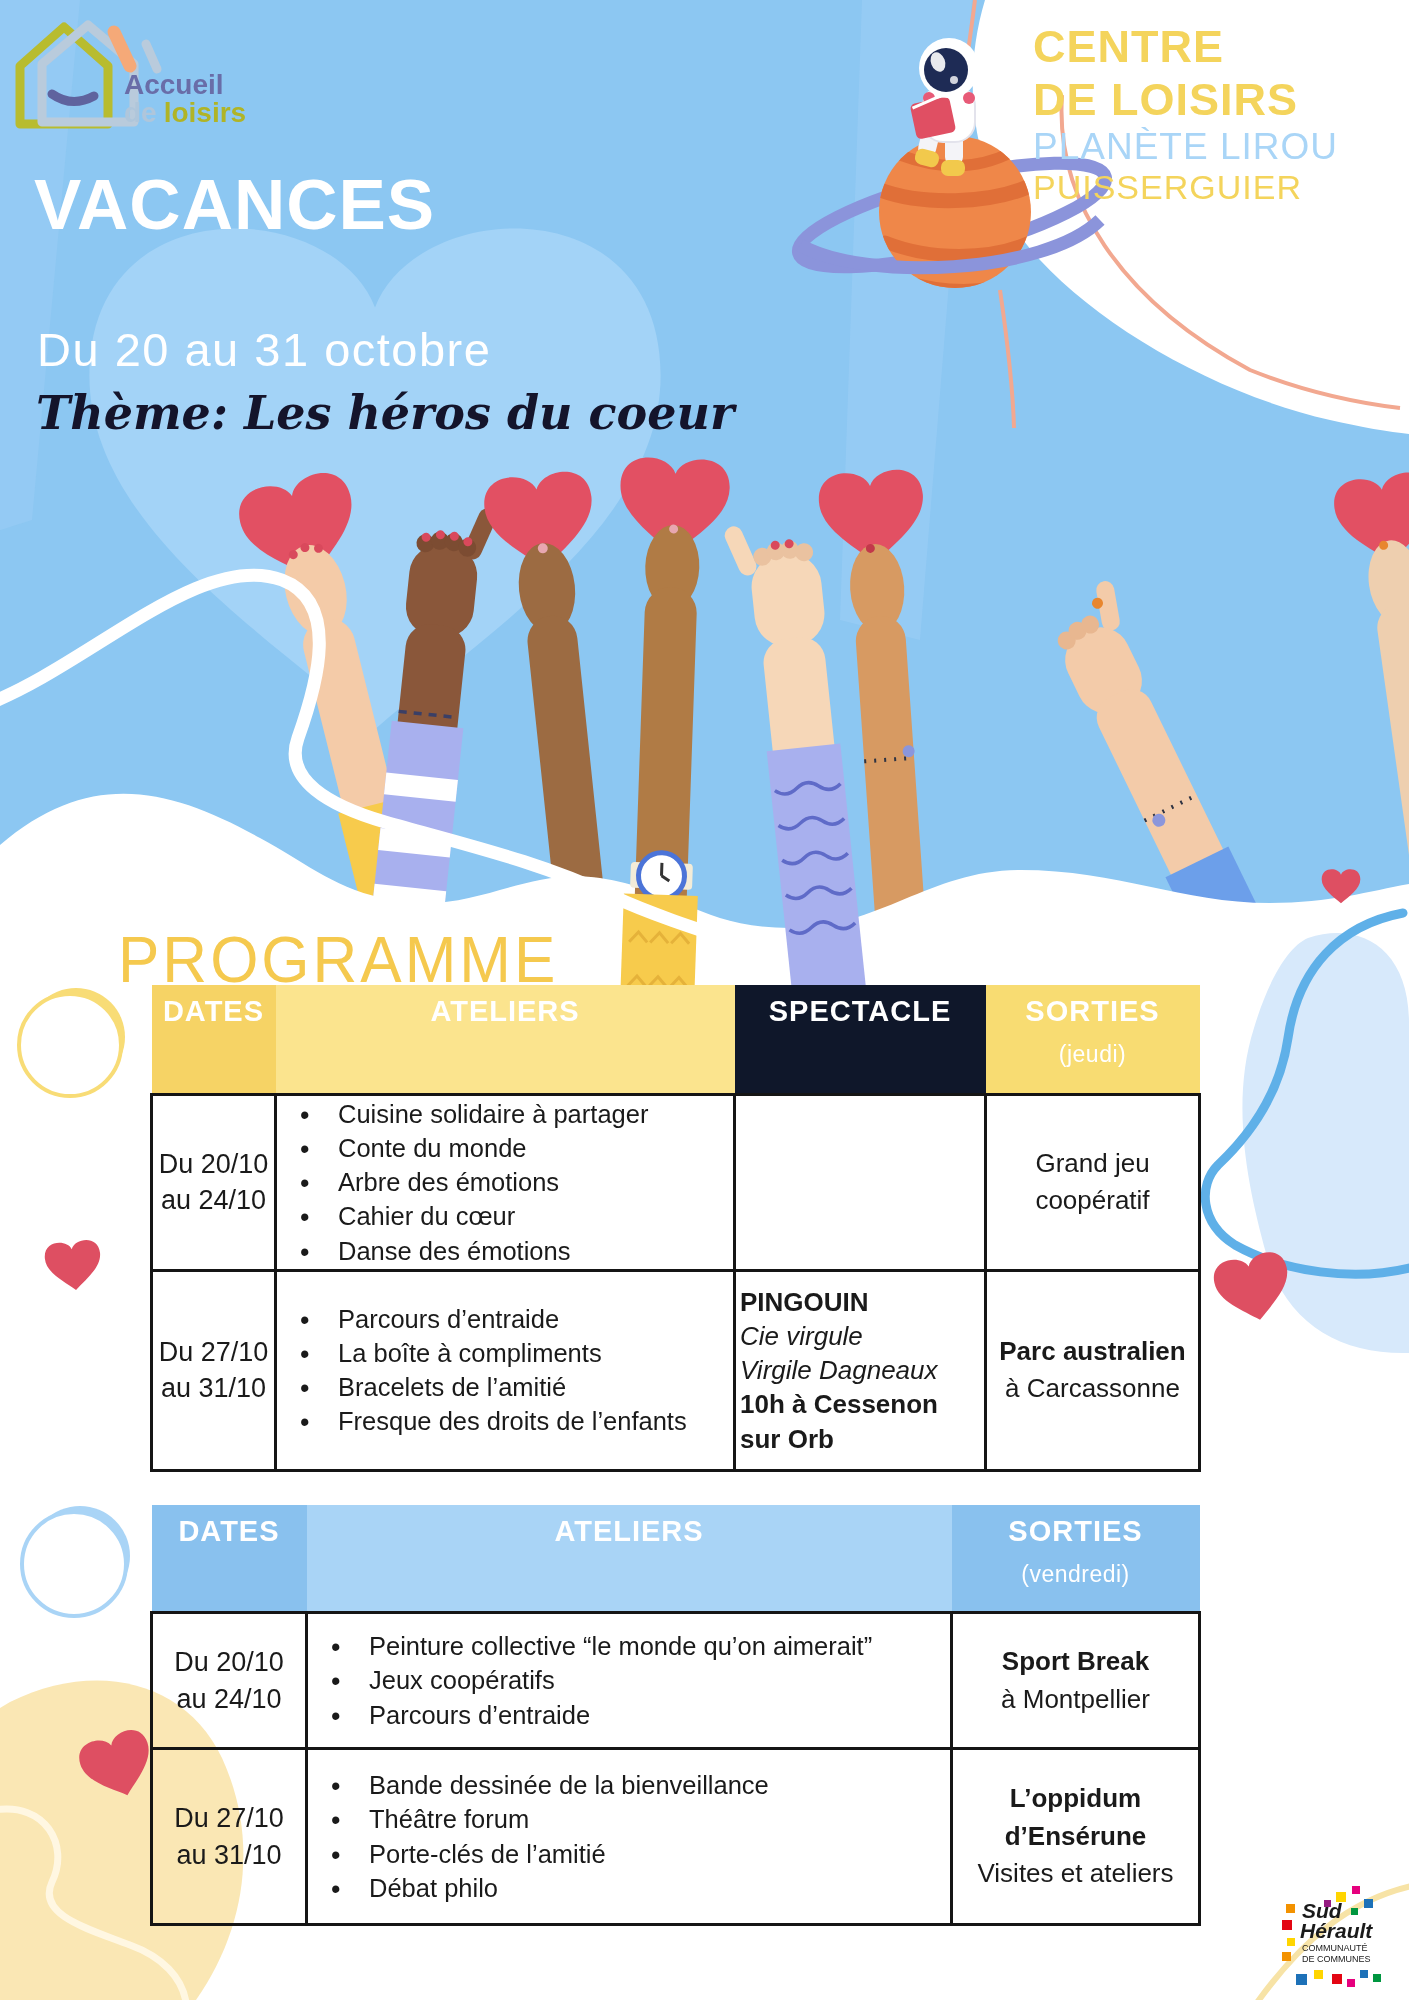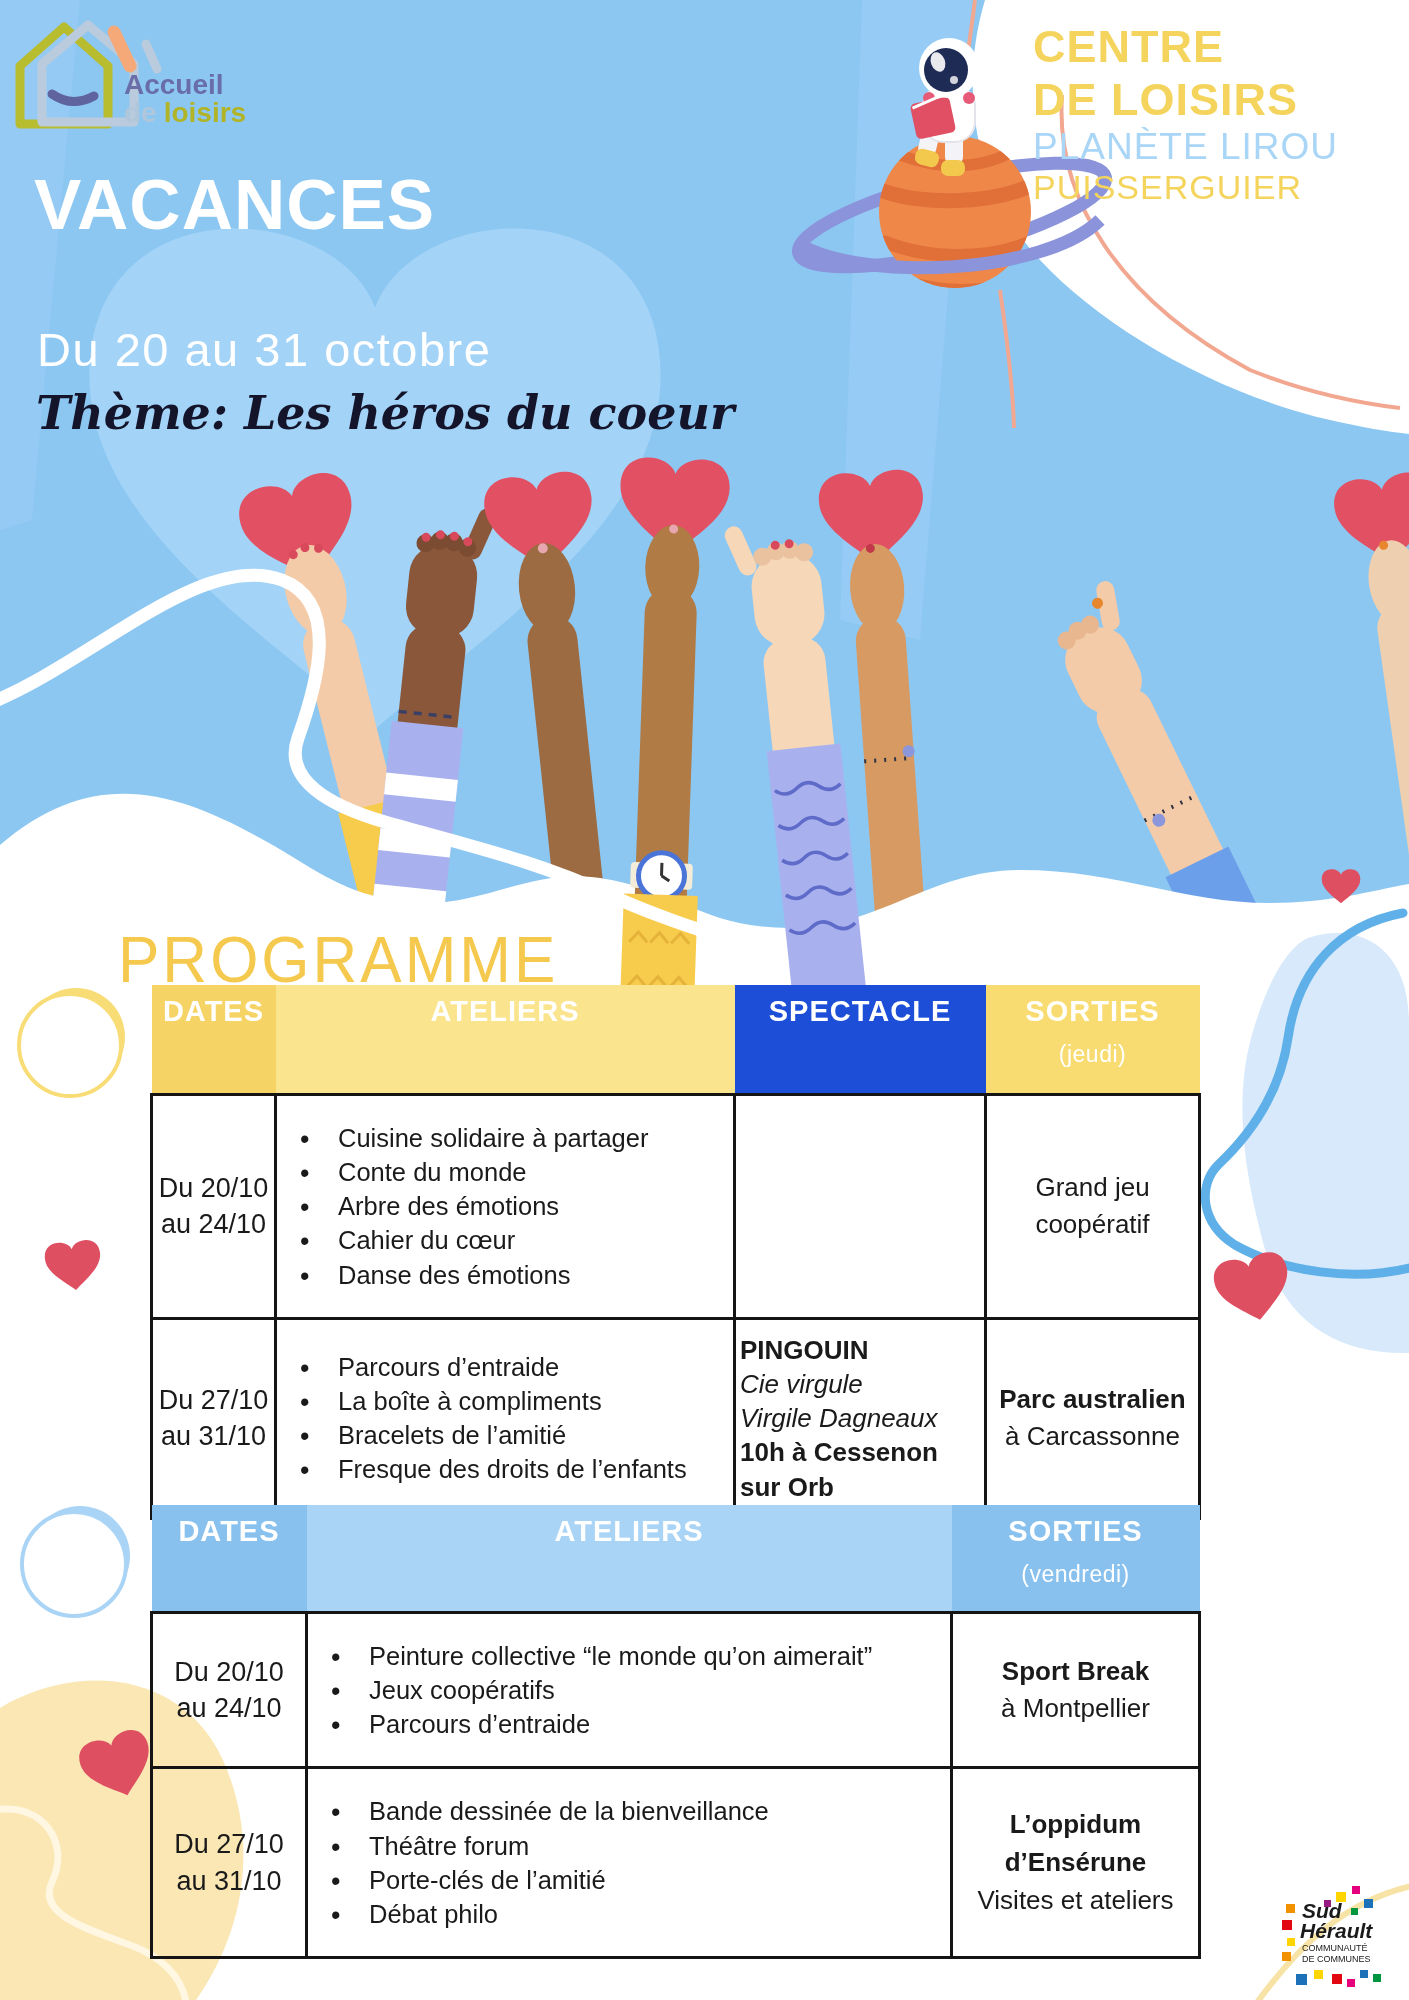--- a/index.html
+++ b/index.html
@@ -62,28 +62,28 @@
   #table2 { left:150px; top:1505px; width:1048px; }
   .ptable th {
     border:none; color:#fff; vertical-align:top; padding-top:10px;
     font-size:29px; font-weight:bold; letter-spacing:1px;
   }
   .ptable th .day { font-weight:400; font-size:23px; margin-top:13px; letter-spacing:0.5px; }
   #table1 th { height:97px; }
   #table2 th { height:95px; }
   .h-dark  { background:#F6D365; }
   .h-light { background:#FBE48E; }
-  .h-spec  { background:#1d4ed8; }
+  .h-spec  { background:#0f172a; }
   .h-sort  { background:#F8DC72; }
   .b-dark  { background:#89C1EE; }
   .b-light { background:#A9D4F6; }
 
   .ptable td { border:3px solid #151515; vertical-align:middle; color:#1a1a1a; background:transparent; }
   td.c-dates    { text-align:center; font-size:27px; line-height:1.35; }
-  td.c-ateliers ul { margin:0; padding:24px 0; list-style:none; }
+  td.c-ateliers ul { margin:0; padding:0 0; list-style:none; }
   td.c-ateliers li { position:relative; padding-left:60px; font-size:25.5px; line-height:1.34; }
   td.c-ateliers li::before { content:"•"; position:absolute; left:22px; top:0; font-size:27px; }
   td.c-spectacle { padding:4px 2px 4px 4px; font-size:26px; line-height:1.32; }
   td.c-sorties   { text-align:center; font-size:26px; line-height:1.45; padding:0 6px; }
   .bold { font-weight:bold; } .ital { font-style:italic; }
 
   
   .heart { position:absolute; z-index:6; }
 
   .footer-logo { position:absolute; left:1280px; top:1886px; z-index:6; }

